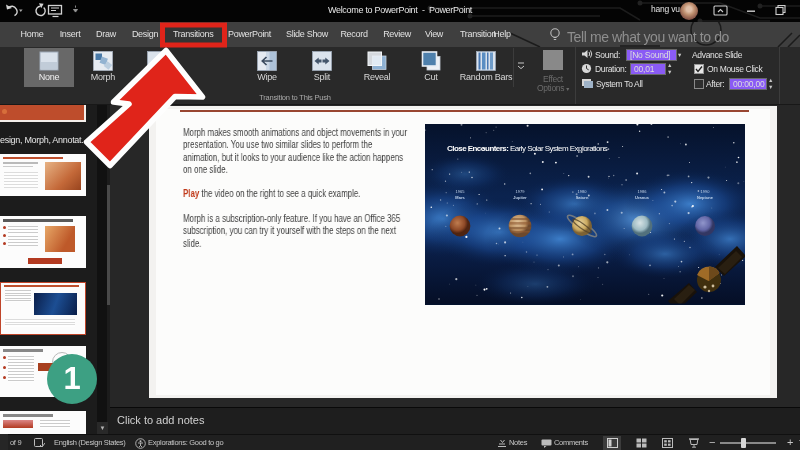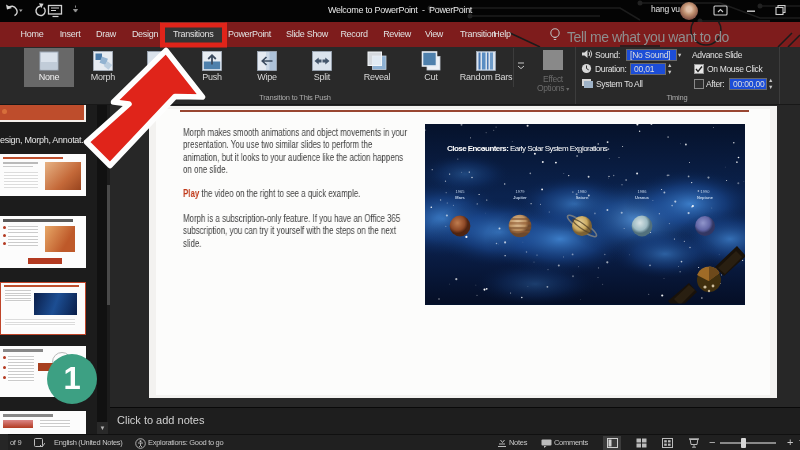--- a/index.html
+++ b/index.html
@@ -2,28 +2,28 @@
 <html><head>
 <meta charset="utf-8">
 <style>
   * { margin:0; padding:0; box-sizing:border-box; }
   html,body { width:800px; height:450px; overflow:hidden; }
   body { font-family:"Liberation Sans", sans-serif; background:#262626; }
   #root { position:relative; width:800px; height:445px; opacity:0.999; }
   .abs { position:absolute; }
   .tab,.rtext,.combo,.glab,.rlab,.sbitem,.wc { will-change:transform; }
   #titlebar { left:0; top:0; width:800px; height:22px; background:#050505; }
-  #tabsrow { left:0; top:22px; width:800px; height:25px; background:#7f1d1d; }
+  #tabsrow { left:0; top:22px; width:800px; height:25px; background:#404040; }
   .tab { position:absolute; top:0; height:25px; line-height:25px; color:#e2e2e2; font-size:9px; letter-spacing:-0.3px; text-align:center; white-space:nowrap; }
   #ribbon { left:0; top:47px; width:800px; height:58px; background:#2a2a2a; border-bottom:1px solid #191919; }
   .gtile { position:absolute; top:1px; width:50px; height:39px; }
   .gtile .gic { position:absolute; left:50%; top:3px; transform:translateX(-50%); }
   .gtile .glab { position:absolute; left:-6px; right:-6px; top:24px; text-align:center; font-size:9px; letter-spacing:-0.25px; color:#d8d8d8; white-space:nowrap; }
   .rlab { position:absolute; top:46px; font-size:7.5px; letter-spacing:-0.2px; color:#ababab; text-align:center; }
-  .combo { position:absolute; height:12px; background:#1d4ed8; border:1px solid #6a6a6a; color:#dedede; font-size:8.5px; letter-spacing:-0.2px; line-height:10px; padding-left:3px; }
+  .combo { position:absolute; height:12px; background:#8b5cf6; border:1px solid #6a6a6a; color:#dedede; font-size:8.5px; letter-spacing:-0.2px; line-height:10px; padding-left:3px; }
   .rtext { position:absolute; color:#e3e3e3; font-size:8.5px; letter-spacing:-0.33px; white-space:nowrap; }
   #thumbpanel { left:0; top:105px; width:110px; height:329px; background:#1d1d1d; overflow:hidden; }
   .thumb { position:absolute; left:0; width:86px; background:#fdfdfd; overflow:hidden; }
   #canvas { left:110px; top:105px; width:690px; height:302px; background:#282828; }
   #slideframe { left:149px; top:106px; width:628px; height:292px; background:#f4f3f1; }
   #slide { left:156px; top:109px; width:614px; height:286px; background:#fdfdfc; }
   #notesbar { left:110px; top:407px; width:690px; height:27px; background:#1f1f1f; border-top:1px solid #0a0a0a; color:#d2d2d2; font-size:11px; }
   #statusbar { left:8px; top:434px; width:800px; height:16px; background:#212121; border-top:1px solid #111; color:#c9c9c9; font-size:7.5px; letter-spacing:-0.3px; }
   .sbitem { position:absolute; top:0; height:16px; line-height:16px; white-space:nowrap; }
 </style>
@@ -120,28 +120,20 @@
       <rect x="12" y="11.5" width="6" height="6" transform="rotate(38 15 14.5)" fill="#bccfe0"></rect>
     </svg>
     <div class="glab">Morph</div>
   </div>
   <div class="gtile" style="left:132px;">
     <svg class="gic" width="20" height="20">
           <rect x="0.5" y="0.5" width="19" height="19" fill="#dbe3ec" stroke="#9eaab8" stroke-width="0.8"></rect>
         </svg>
     <div class="glab">Fade</div>
   </div>
-  <div class="gtile" style="left:187px;">
-    <svg class="gic" width="20" height="20">
-      <rect x="0.5" y="0.5" width="19" height="19" fill="#e8edf3" stroke="#aab4c0" stroke-width="0.8"></rect>
-      <rect x="1.8" y="10.5" width="16.4" height="7.7" fill="#4f81ad"></rect>
-      <path d="M10 13.5 l0 -9 M6.2 8 l3.8 -3.8 l3.8 3.8" fill="none" stroke="#3d4c60" stroke-width="1.8"></path>
-    </svg>
-    <div class="glab">Push</div>
-  </div>
   <div class="gtile" style="left:242px;">
     <svg class="gic" width="20" height="20">
       <rect x="0.5" y="0.5" width="19" height="19" fill="#e6ebf2" stroke="#9eaab8" stroke-width="0.8"></rect>
       <rect x="12" y="1" width="7" height="18" fill="#aec3da"></rect>
       <rect x="9" y="1" width="3.5" height="18" fill="#cdd9e7"></rect>
       <path d="M5.5 10 l10 0 M9.5 6 l-4.2 4 l4.2 4" fill="none" stroke="#3d4c60" stroke-width="1.7"></path>
     </svg>
     <div class="glab">Wipe</div>
   </div>
   <div class="gtile" style="left:297px;">
@@ -214,21 +206,20 @@
       </svg>
   <div class="rtext" style="left:707px;top:17px;">On Mouse Click</div>
   <svg class="abs" style="left:694px;top:32px" width="10" height="10">
         <rect x="0.5" y="0.5" width="9" height="9" fill="#2f2f2f" stroke="#8a8a8a"></rect>
       </svg>
   <div class="rtext" style="left:706px;top:32px;">After:</div>
   <div class="combo" style="left:729px;top:31px;width:38px;">00:00,00</div>
   <div class="abs wc" style="left:768px;top:30px;color:#c8c8c8;font-size:5.5px;line-height:6.5px;">▲<br>▼</div>
   <div class="abs" style="left:779px;top:0;width:1px;height:57px;background:#3d3d3d;"></div>
   <div class="rlab" style="left:20px;width:550px;">Transition to This Push</div>
-  <div class="rlab" style="left:575px;width:204px;">Timing</div>
 </div>
 
 <div class="abs" id="canvas"></div>
 <div class="abs" id="slideframe"></div>
 <div class="abs" id="slide"></div>
 <div class="abs" style="left:180px;top:110.4px;width:569px;height:1.8px;background:#9a4732;"></div>
 <div class="abs wc" style="left:183px;top:127px;width:320px;font-size:10px;line-height:12.3px;color:#3f3f3f;transform:scaleX(0.79);transform-origin:0 0;white-space:nowrap;">
   Morph makes smooth animations and object movements in your<br>
   presentation. You use two similar slides to perform the<br>
   animation, but it looks to your audience like the action happens<br>
@@ -547,21 +538,21 @@
 
 <div class="abs" id="notesbar">
       <div class="wc" style="position:absolute;left:7px;top:6px;">Click to add notes</div>
     </div>
 <div class="abs" id="statusbar">
   <div class="sbitem" style="left:2px;">of 9</div>
   <svg class="abs" style="left:26px;top:3px" width="11" height="10">
         <rect x="0.5" y="0.5" width="8" height="8" rx="1" fill="none" stroke="#bdbdbd"></rect>
         <path d="M6 7 l2 2 l3 -4" stroke="#bdbdbd" fill="none"></path>
       </svg>
-  <div class="sbitem" style="left:46px;">English (United Notes)</div>
+  <div class="sbitem" style="left:46px;">English (Design States)</div>
   <svg class="abs" style="left:127px;top:3px" width="11" height="11" viewBox="0 0 11 11">
     <circle cx="5.5" cy="5.5" r="4.8" fill="none" stroke="#bdbdbd" stroke-width="0.9"></circle>
     <circle cx="5.5" cy="3.2" r="1" fill="#bdbdbd"></circle>
     <path d="M3 5 l5 0 M5.5 5 l0 3 M4 9 l1.5 -1.5 l1.5 1.5" stroke="#bdbdbd" stroke-width="0.9" fill="none"></path>
   </svg>
   <div class="sbitem" style="left:140px;">Explorations: Good to go</div>
   <svg class="abs" style="left:489px;top:4px" width="10" height="9">
         <path d="M1 7.5 l8 0 M2 5 l6 0 M3.5 1 l2 2.5 l2 -2.5" stroke="#bdbdbd" fill="none"></path>
       </svg>
   <div class="sbitem" style="left:501px;">Notes</div>

